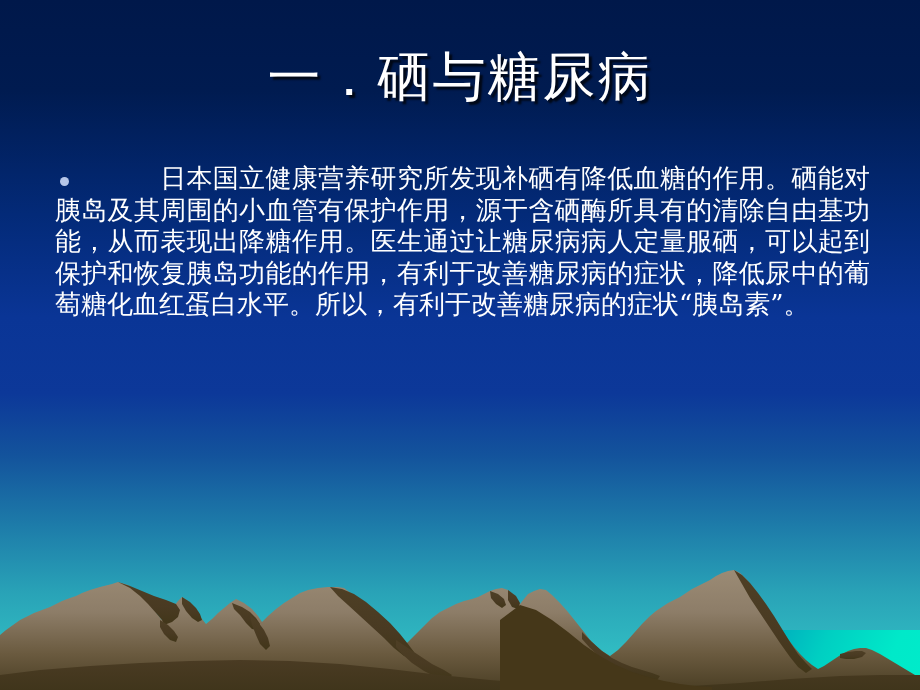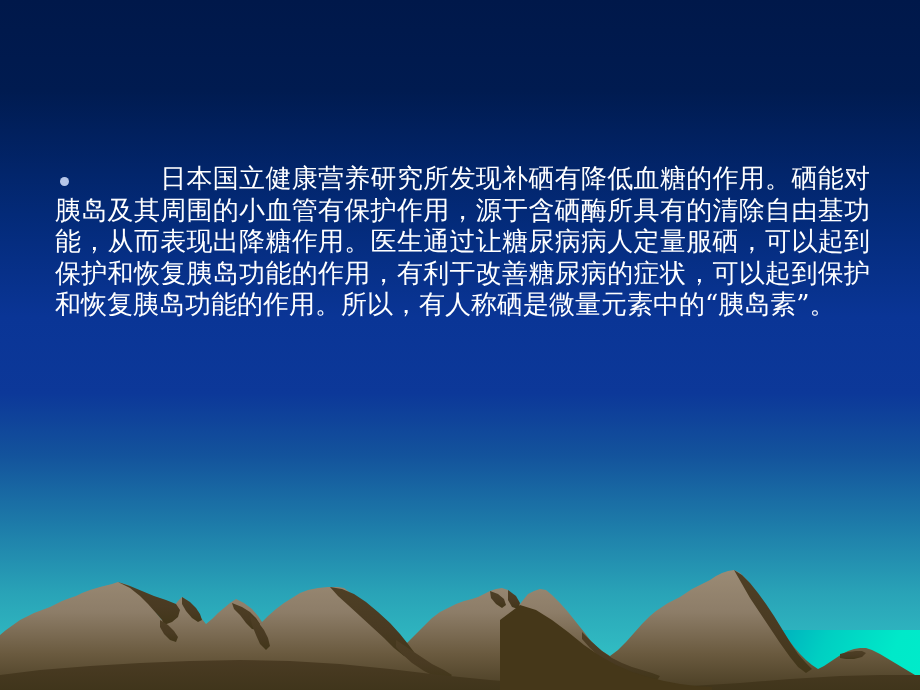--- a/index.html
+++ b/index.html
@@ -235,21 +235,22 @@
 
     <g>
       <path fill="#453719" d="
         M520,135 L536,140 L552,150 L568,162 L584,175
         L600,186 L616,195 L632,202 L648,207
         L664,211 L680,214 L696,216 L712,217
         L712,220 L500,220 L500,150 Z"></path>
     </g>
   </svg>
 
+  <div class="title">一．硒与糖尿病</div>
 
   <div class="body-block">
     <div class="bullet-row">
       <span class="bullet-dot"></span>
-      <p class="body-text">　　　　日本国立健康营养研究所发现补硒有降低血糖的作用。硒能对胰岛及其周围的小血管有保护作用，源于含硒酶所具有的清除自由基功能，从而表现出降糖作用。医生通过让糖尿病病人定量服硒，可以起到保护和恢复胰岛功能的作用，有利于改善糖尿病的症状，可以起到保护和恢复胰岛功能的作用。所以，有人称硒是微量元素中的“胰岛素”。</p>
+      <p class="body-text">　　　　日本国立健康营养研究所发现补硒有降低血糖的作用。硒能对胰岛及其周围的小血管有保护作用，源于含硒酶所具有的清除自由基功能，从而表现出降糖作用。医生通过让糖尿病病人定量服硒，可以起到保护和恢复胰岛功能的作用，有利于改善糖尿病的症状，降低尿中的葡萄糖化血红蛋白水平。所以，有利于改善糖尿病的症状“胰岛素”。</p>
     </div>
   </div>
 
 </div>
 
 </body></html>

